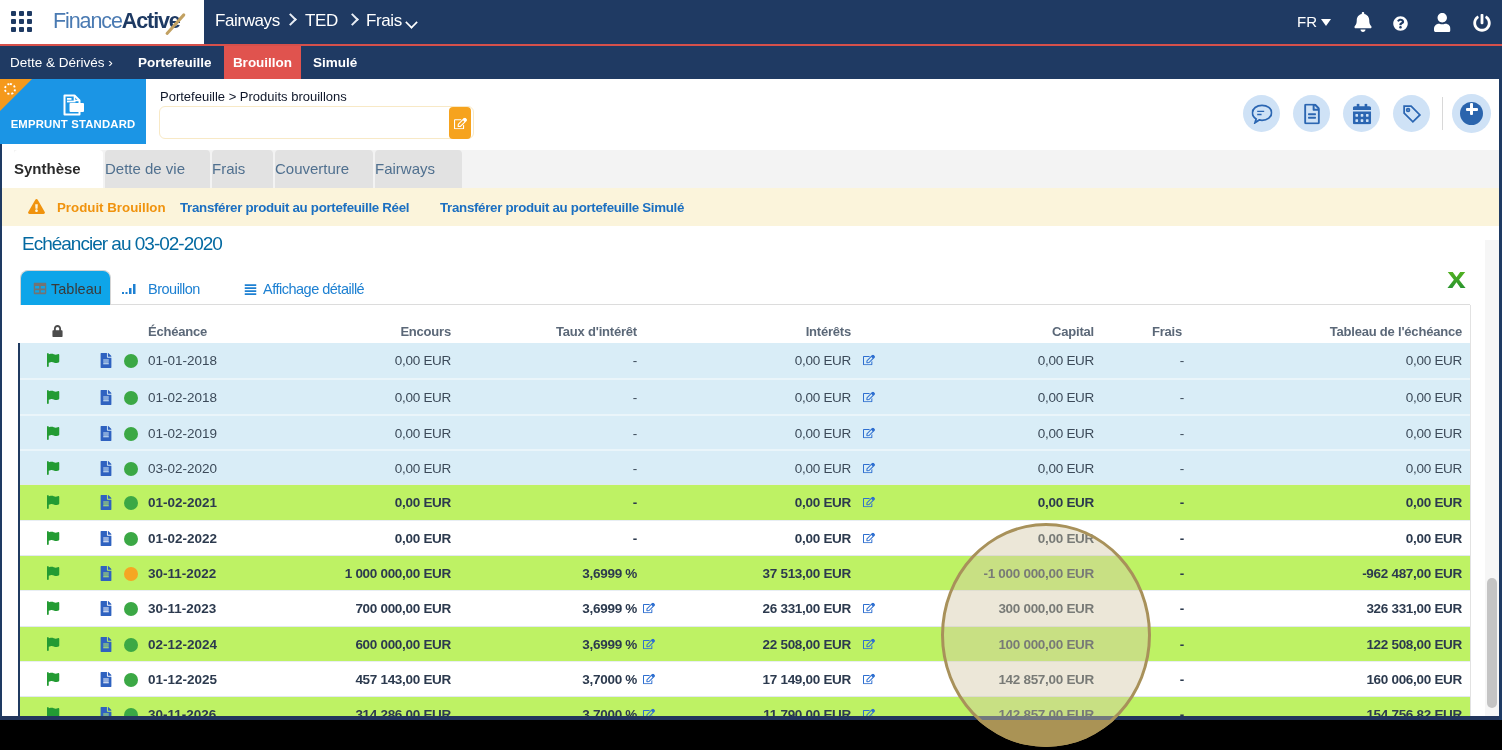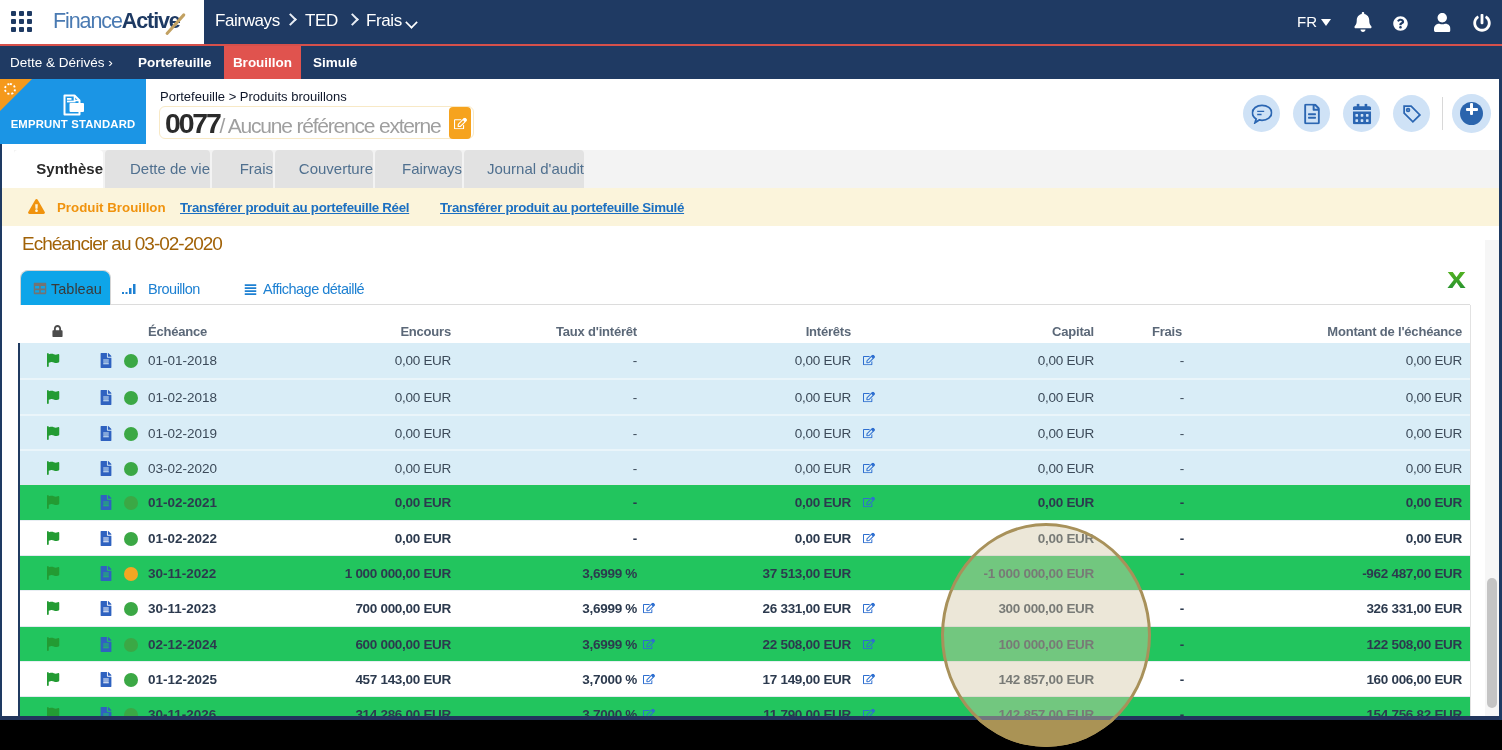--- a/index.html
+++ b/index.html
@@ -36,45 +36,45 @@
 #editbtn{left:449px;top:107px;width:22px;height:32px;background:#f6a31e;border-radius:4px}
 #editbtn svg{position:absolute;left:4.5px;top:9.5px}
 .circ{top:95px;width:37px;height:37px;border-radius:50%;background:#cfe2f6}
 .circ svg{position:absolute;left:50%;top:50%;transform:translate(-50%,-50%)}
 #vdiv{left:1442px;top:97px;width:1px;height:33px;background:#d8d8d8}
 #plusout{left:1452px;top:94px;width:39px;height:39px;border-radius:50%;background:#cfe2f6}
 #plusin{left:1460px;top:102px;width:23px;height:23px;border-radius:50%;background:#2a64ad}
 .pl{position:absolute;background:#fff;border-radius:1px}
 
 #tabstrip{left:14px;top:150px;width:1485px;height:38px;background:#f3f3f3}
-.tab{top:150px;height:38px;line-height:38px;text-align:right;font-size:15px;background:#e2e2e2;color:#50708f;border-radius:4px 4px 0 0}
+.tab{top:150px;height:38px;line-height:38px;text-align:left;font-size:15px;background:#e2e2e2;color:#50708f;border-radius:4px 4px 0 0}
 #tabact{background:#fff;color:#2a2a2a;font-weight:bold}
 
 #warn{left:0;top:188px;width:1502px;height:38px;background:#fbf4db}
 #pbrouillon{left:57px;top:200px;font-size:13.3px;font-weight:bold;color:#f0930e}
-.wlink{top:200px;font-size:13.3px;color:#1b6fc1;text-decoration:underline;font-weight:bold;letter-spacing:-0.3px}
-
-#ech{left:22px;top:233px;font-size:19px;color:#a16207;letter-spacing:-1px}
+.wlink{top:200px;font-size:13.3px;color:#1b6fc1;font-weight:bold;letter-spacing:-0.3px}
+
+#ech{left:22px;top:233px;font-size:19px;color:#0369a1;letter-spacing:-1px}
 #subline{left:110px;top:304px;width:1360px;height:1px;background:#dcdcdc}
 #subact{left:20px;top:270px;width:91px;height:35px;background:#0ea5e9;border:1px solid #d4d4d4;border-bottom:none;border-radius:8px 8px 0 0}
 .sub{top:281px;font-size:14.5px;color:#1d80d2;letter-spacing:-0.5px}
 #subact span{position:absolute;left:30px;top:10px;font-size:14.5px;color:#3a3a3a}
 #xlx{left:1443px;top:262px;width:26px;height:28px}
 
 .th{top:324px;font-size:13px;font-weight:bold;color:#5b6878;letter-spacing:-0.2px}
 .thr{text-align:right}
 #tleft{left:18px;top:343px;width:2px;height:374px;background:#203a60}
 #tright{left:1470px;top:305px;width:1px;height:412px;background:#e2e2e2}
 .row{left:20px;width:1450px;height:36px}
 .row .d{position:absolute;left:128px;top:0;height:35px;line-height:35px;font-size:13.5px;color:#3c4a59}
 .row .v{position:absolute;top:0;height:35px;line-height:35px;font-size:13.5px;color:#3c4a59;letter-spacing:-0.3px}
 .row.bold .d,.row.bold .v{font-weight:bold;color:#2c3a4e}
 .rb{background:#d9edf7;border-top:2px solid #eaf5fa}
 .rw{background:#fff;border-top:1px solid #e8eef3}
-.rg{background:#22c55e;border-top:1px solid #e3e9f0}
+.rg{background:#bef264;border-top:1px solid #e3e9f0}
 .dot{position:absolute;left:104px;top:10.5px;width:14px;height:14px;border-radius:50%;background:#3ba845}
 .dot.o{background:#f5a623}
 .fl{position:absolute;left:27px;top:10px}
 .doc{position:absolute;left:80px;top:10px}
 .edi{position:absolute;top:11px}
 .c1{right:1019px}.c2{right:833px}.c3{right:619px}.c4{right:376px}.c5{right:286px}.c6{right:8px}
 
 #track{left:1485px;top:240px;width:14px;height:480px;background:#f6f6f6}
 #thumb{left:1487px;top:578px;width:10px;height:130px;background:#c4c4c4;border-radius:5px}
 #navyline{left:0;top:716px;width:1502px;height:4px;background:#22365c}
@@ -180,21 +180,20 @@
 <svg class="abs" style="left:62px;top:93px" width="23" height="24" viewBox="0 0 23 24">
 <path d="M2.5 2.5h10l5 5v14h-15z" fill="none" stroke="#fff" stroke-width="2" stroke-linejoin="round"></path>
 <path d="M12.5 2.5v5h5" fill="none" stroke="#fff" stroke-width="1.6"></path>
 <rect x="5" y="5" width="4.5" height="1.8" fill="#fff"></rect>
 <rect x="5" y="7.6" width="8.5" height="1.8" fill="#fff"></rect>
 <rect x="7.5" y="10" width="14.5" height="9" rx="1" fill="#fff"></rect>
 </svg>
 <div class="abs" id="emptxt">EMPRUNT STANDARD</div>
 <div class="abs" id="hcrumb">Portefeuille &gt; Produits brouillons</div>
 <div class="abs" id="refbox"></div>
-<div class="abs" id="refline"><span id="num0077">0077</span><span id="refgray">/ Aucune référence externe</span></div>
 <div class="abs" id="editbtn">
       <svg width="13" height="13" viewBox="0 0 576 512" fill="#fff">
         <use href="#i-edit"></use>
       </svg>
     </div>
 <div class="abs circ" style="left:1243px">
       <svg width="21" height="20" viewBox="0 0 24 22" fill="none" stroke="#2b66b2" stroke-width="2">
         <path d="M12 1C5.9 1 1 4.9 1 9.7c0 2.8 1.7 5.3 4.3 6.9L4 21l4.8-3.2c1 .2 2.1.4 3.2.4 6.1 0 11-3.9 11-8.7S18.1 1 12 1z"></path>
         <path d="M6.5 8h8M6.5 11.5h5" stroke-width="1.7"></path>
       </svg>
@@ -220,21 +219,20 @@
 <div class="abs" id="plusin"></div>
 <span class="pl abs" style="left:1465.5px;top:107.5px;width:12px;height:3.2px"></span>
 <span class="pl abs" style="left:1469.9px;top:103.1px;width:3.2px;height:12px"></span>
 
 <div class="abs" id="tabstrip"></div>
 <div class="abs tab" id="tabact" style="left:14px;width:89px">Synthèse</div>
 <div class="abs tab" style="left:105px;width:105px">Dette de vie</div>
 <div class="abs tab" style="left:212px;width:61px">Frais</div>
 <div class="abs tab" style="left:275px;width:98px">Couverture</div>
 <div class="abs tab" style="left:375px;width:87px">Fairways</div>
-<div class="abs tab" style="left:464px;width:120px">Journal d'audit</div>
 
 <div class="abs" id="warn"></div>
 <svg class="abs tri" style="left:28px;top:199px" width="17" height="15" viewBox="0 0 576 512" fill="#f0930e">
       <use href="#i-tri"></use>
     </svg>
 <span class="abs" id="pbrouillon">Produit Brouillon</span>
 <span class="abs wlink" style="left:180px">Transférer produit au portefeuille Réel</span>
 <span class="abs wlink" style="left:440px">Transférer produit au portefeuille Simulé</span>
 
 <div class="abs" id="ech">Echéancier au 03-02-2020</div>
@@ -268,21 +266,21 @@
 
 <svg class="abs" style="left:52px;top:325px" width="11" height="12" viewBox="0 0 448 512" fill="#4c4c4c">
       <use href="#i-lock"></use>
     </svg>
 <span class="abs th" style="left:148px">Échéance</span>
 <span class="abs th thr" style="left:251px;width:200px">Encours</span>
 <span class="abs th thr" style="left:437px;width:200px">Taux d'intérêt</span>
 <span class="abs th thr" style="left:651px;width:200px">Intérêts</span>
 <span class="abs th thr" style="left:894px;width:200px">Capital</span>
 <span class="abs th thr" style="left:982px;width:200px">Frais</span>
-<span class="abs th thr" style="left:1262px;width:200px">Montant de l'échéance</span>
+<span class="abs th thr" style="left:1262px;width:200px">Tableau de l'échéance</span>
 
 <div class="abs row rb" style="top:343px;border-top:none">
       <svg class="fl" width="14" height="14" viewBox="0 0 512 512" fill="#239b33">
         <use href="#i-flag"></use>
       </svg>
       <svg class="doc" width="12" height="15" viewBox="0 0 384 512" fill="#2f62c0">
         <use href="#i-doc"></use>
       </svg>
       <span class="dot"></span>
       <span class="d">01-01-2018</span>

